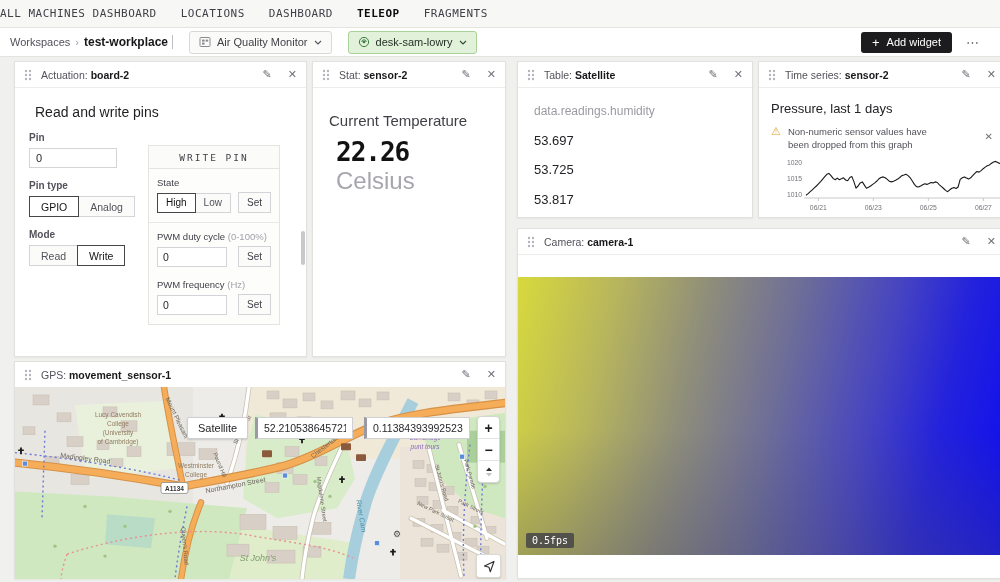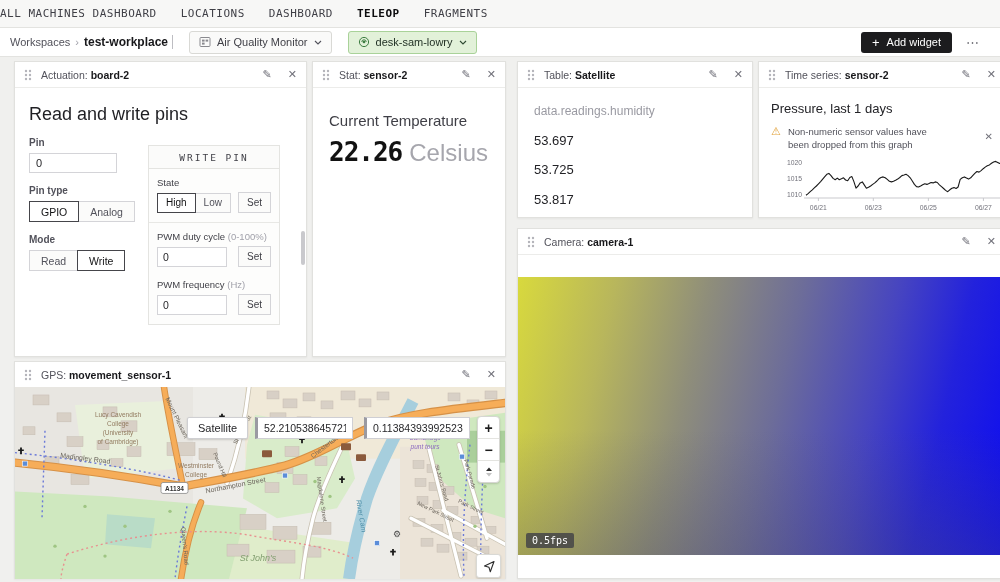--- a/index.html
+++ b/index.html
@@ -28,21 +28,21 @@
   .widget{position:absolute;background:#fff;border:1px solid #e1e1de;box-shadow:0 1px 2px rgba(0,0,0,.05);box-sizing:border-box;}
   .whead{height:25px;display:flex;align-items:center;padding:0 9px;border-bottom:1px solid #ececea;}
   .wtitle{font-size:10.5px;color:#52525b;margin-left:9px;}
   .wtitle b{color:#18181b;font-weight:700;}
   .hspace{flex:1;}
   .hico{color:#71717a;font-size:11px;cursor:pointer;line-height:1;}
   .hico.edit{margin-right:16px;}
   .drag{cursor:grab;display:flex;}
   
   .act-body{position:relative;padding:10px 14px;height:259px;box-sizing:border-box;}
-  .act-h{font-size:18px;color:#1f1f23;margin:6px 0 0;font-weight:400;}
+  .act-h{font-size:14px;color:#1f1f23;margin:6px 6px 0;font-weight:400;}
   .flabel{font-size:10px;color:#52525b;margin:12px 0 5px;font-weight:bold;}
   .tinput{width:74px;height:18px;border:1px solid #d4d4d8;font-size:11px;padding:0 6px;color:#27272a;background:#fff;}
   .seg{display:inline-flex;}
   .seg .opt{height:19px;padding:0 11px;font-size:10.5px;display:flex;align-items:center;border:1px solid #d4d4d8;
     background:#fbfbfa;color:#52525b;cursor:pointer;}
   .seg .opt+.opt{margin-left:-1px;}
   .seg .opt.on{border-color:#45454a;background:#fff;color:#121214;position:relative;z-index:1;font-weight:400;}
   .panel{position:absolute;left:133px;top:57px;width:132px;border:1px solid #e4e4e1;background:#fdfdfc;box-sizing:border-box;}
   .panel-h{height:22px;display:flex;align-items:center;justify-content:center;border-bottom:1px solid #e4e4e1;
     font-family:"DejaVu Sans Mono",monospace;font-size:9.5px;letter-spacing:2px;color:#3f3f46;background:#fbfbfa;}
@@ -52,21 +52,21 @@
   .plabel .unit{color:#a1a1aa;}
   .prow{display:flex;align-items:center;justify-content:space-between;margin-top:2px;}
   .pinput{width:58px;height:18px;border:1px solid #d4d4d8;font-size:10.5px;padding:0 5px;color:#27272a;background:#fff;}
   .setbtn{height:19px;padding:0 8px;font-size:10px;border:1px solid #d4d4d8;background:#fbfbfa;color:#3f3f46;
     display:flex;align-items:center;cursor:pointer;}
   .segsm .opt{padding:0 8px;height:18px;font-size:10px;}
   .scrollthumb{position:absolute;right:1px;top:143px;width:4px;height:34px;background:#c9c9cd;border-radius:2px;}
   
   .stat-body{padding:12px 16px;}
   .stat-label{font-size:15px;color:#3f3f46;margin-top:12px;}
-  .stat-row{margin-top:8px;display:flex;align-items:baseline;}
+  .stat-row{margin-top:8px;display:flex;align-items:baseline;flex-direction:column;}
   .stat-val{font-family:"DejaVu Sans Mono",monospace;font-size:26px;font-weight:700;color:#121212;letter-spacing:-1px;}
   .stat-unit{font-size:24px;color:#a6a6ad;margin-left:7px;font-weight:400;}
   
   .tbl-body{padding:6px 16px;}
   .tbl-h{font-size:12px;color:#9a9aa2;margin-top:10px;cursor:default;}
   .tbl-r{font-size:13px;color:#232327;margin-top:14.5px;}
   
   .ts-body{padding:4px 12px;}
   .ts-title{font-size:13px;color:#232327;margin-top:9px;}
   .warn{display:flex;gap:7px;margin-top:9px;align-items:flex-start;}

